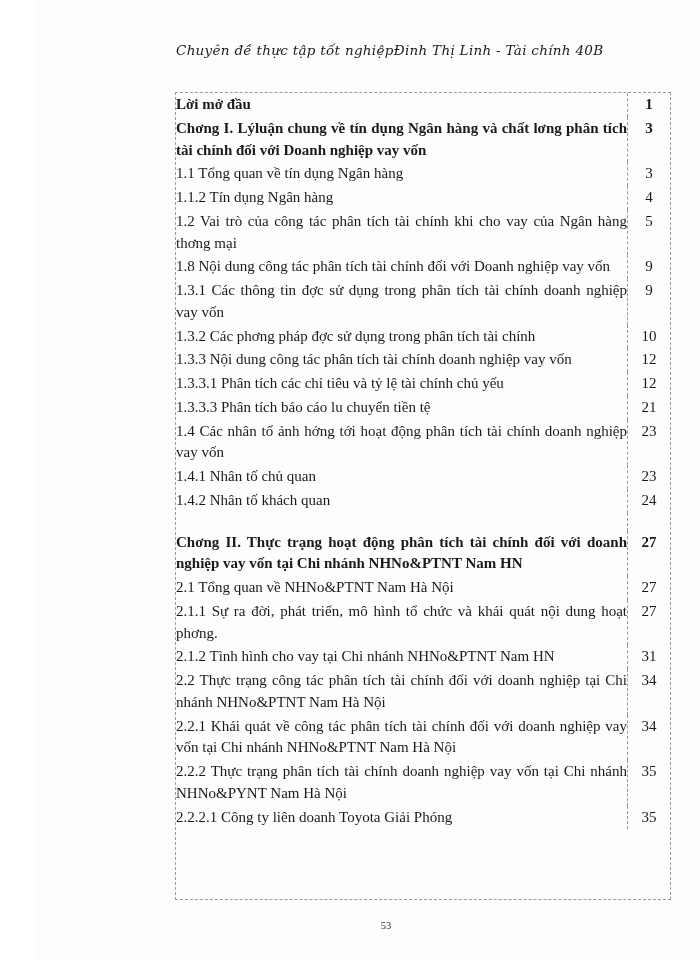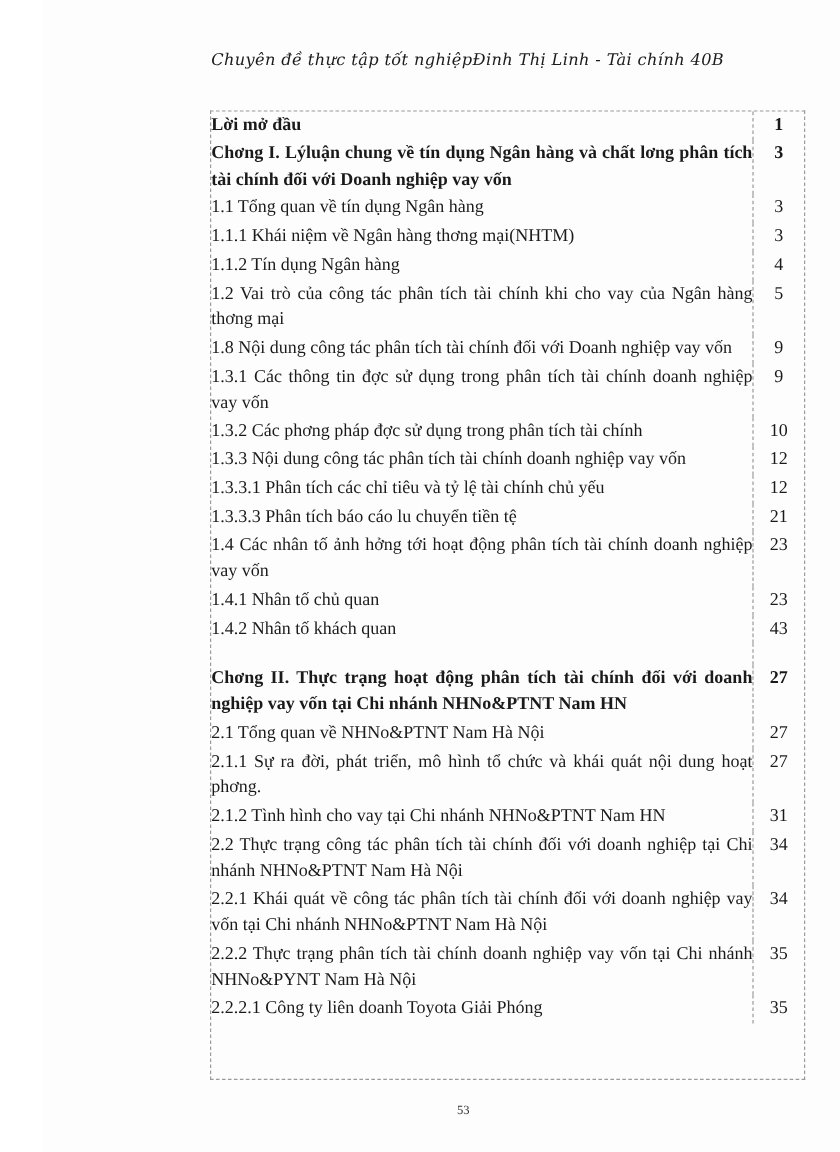--- a/index.html
+++ b/index.html
@@ -114,24 +114,20 @@
         <tr class="bold">
           <td class="label justify">Chơng  I. Lýluận chung về tín dụng Ngân hàng và chất lơng phân tích tài chính đối với Doanh nghiệp vay vốn</td>
           <td class="page-no">3</td>
         </tr>
 
         <tr>
           <td class="label">1.1 Tổng quan về tín dụng Ngân hàng</td>
           <td class="page-no">3</td>
         </tr>
 
-        <tr>
-          <td class="label">1.1.1 Khái niệm về Ngân hàng thơng  mại(NHTM)</td>
-          <td class="page-no">3</td>
-        </tr>
 
         <tr>
           <td class="label">1.1.2  Tín dụng Ngân hàng</td>
           <td class="page-no">4</td>
         </tr>
 
         <tr>
           <td class="label justify">1.2 Vai trò của công tác phân tích tài chính khi cho vay của  Ngân hàng thơng  mại</td>
           <td class="page-no">5</td>
         </tr>
@@ -172,21 +168,21 @@
           <td class="page-no">23</td>
         </tr>
 
         <tr>
           <td class="label">1.4.1  Nhân tố chủ quan</td>
           <td class="page-no">23</td>
         </tr>
 
         <tr>
           <td class="label">1.4.2  Nhân tố khách quan</td>
-          <td class="page-no">43</td>
+          <td class="page-no">24</td>
         </tr>
 
         <tr class="spacer">
           <td class="label"></td>
           <td class="page-no"></td>
         </tr>
 
         <tr class="bold">
           <td class="label justify">Chơng  II. Thực trạng hoạt động phân tích tài chính đối với doanh nghiệp vay vốn tại Chi nhánh NHNo&amp;PTNT Nam HN</td>
           <td class="page-no">27</td>

